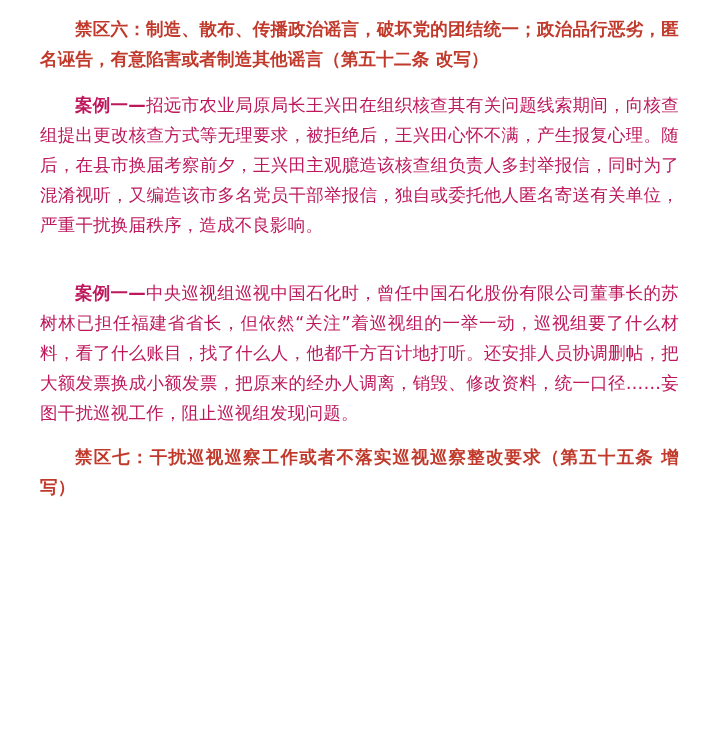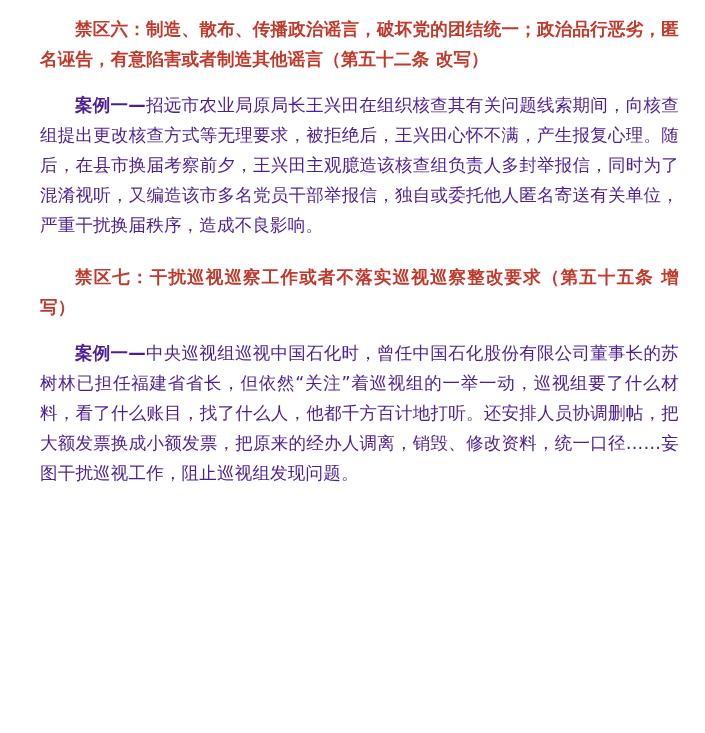--- a/index.html
+++ b/index.html
@@ -32,21 +32,21 @@
     margin: 0;
   }
   .heading {
     color: #c0392b;
     font-weight: bold;
   }
   .heading .hl {
     color: #c0392b;
   }
   .body-text {
-    color: #4c1d95;
+    color: #be185d;
     margin-top: 16px;
   }
   .body-text .lead {
     font-weight: bold;
   }
   .indent {
     text-indent: 2em;
   }
   .spacer-sm { height: 8px; }
 </style>
@@ -58,22 +58,22 @@
   <div class="block">
     <p class="para heading indent"><span class="hl">禁区六：</span><span>制造、散布、传播政治谣言，破坏党的团结统一；政治品行恶劣，匿名诬告，有意陷害或者制造其他谣言（第五十二条 改写）</span></p>
   </div>
   <div class="block">
     <p class="para body-text indent"><span class="lead">案例一—</span><span>招远市农业局原局长王兴田在组织核查其有关问题线索期间，向核查组提出更改核查方式等无理要求，被拒绝后，王兴田心怀不满，产生报复心理。随后，在县市换届考察前夕，王兴田主观臆造该核查组负责人多封举报信，同时为了混淆视听，又编造该市多名党员干部举报信，独自或委托他人匿名寄送有关单位，严重干扰换届秩序，造成不良影响。</span></p>
   </div>
 
   <div class="spacer-sm"></div>
 
   <div class="block">
-    <p class="para heading indent"><span class="hl">禁区七：</span><span>干扰巡视巡察工作或者不落实巡视巡察整改要求（第五十五条 增写）</span></p>
+    <p class="para body-text indent"><span class="lead">案例一—</span><span>中央巡视组巡视中国石化时，曾任中国石化股份有限公司董事长的苏树林已担任福建省省长，但依然“关注”着巡视组的一举一动，巡视组要了什么材料，看了什么账目，找了什么人，他都千方百计地打听。还安排人员协调删帖，把大额发票换成小额发票，把原来的经办人调离，销毁、修改资料，统一口径……妄图干扰巡视工作，阻止巡视组发现问题。</span></p>
   </div>
   <div class="block">
-    <p class="para body-text indent"><span class="lead">案例一—</span><span>中央巡视组巡视中国石化时，曾任中国石化股份有限公司董事长的苏树林已担任福建省省长，但依然“关注”着巡视组的一举一动，巡视组要了什么材料，看了什么账目，找了什么人，他都千方百计地打听。还安排人员协调删帖，把大额发票换成小额发票，把原来的经办人调离，销毁、修改资料，统一口径……妄图干扰巡视工作，阻止巡视组发现问题。</span></p>
+    <p class="para heading indent"><span class="hl">禁区七：</span><span>干扰巡视巡察工作或者不落实巡视巡察整改要求（第五十五条 增写）</span></p>
   </div>
 
   <div class="spacer-sm"></div>
 
 
 </div>
 
 </body></html>

